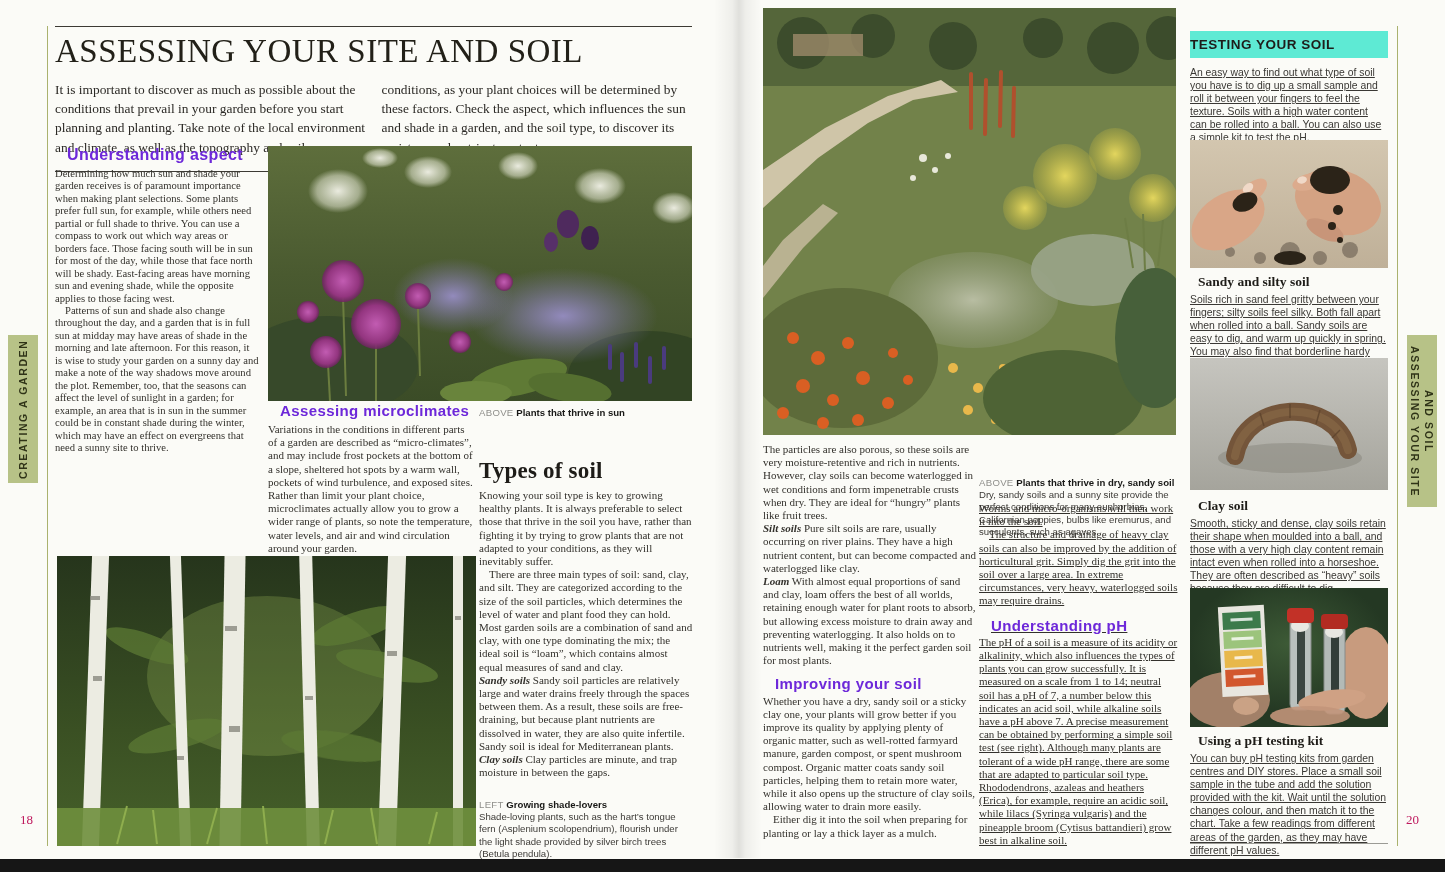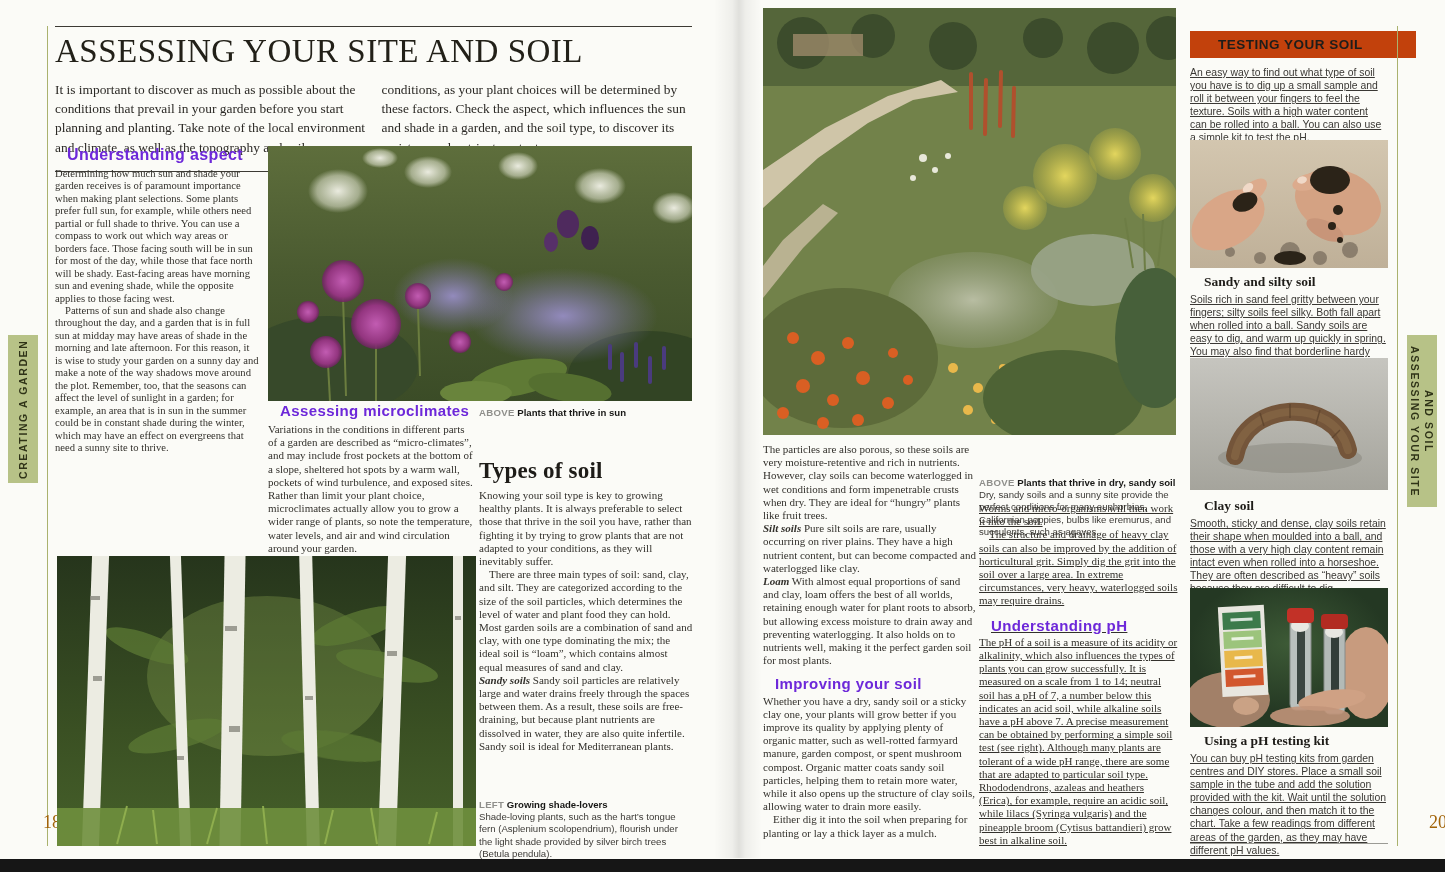--- a/index.html
+++ b/index.html
@@ -13,36 +13,36 @@
   .lead{font-weight:bold;font-style:italic;}
   .h-sans{font-family:"Liberation Sans",sans-serif;font-weight:bold;font-size:15px;
           letter-spacing:.4px;color:#6d28d9;margin:0 0 4px 12px;}
   .h-serif{font-family:"Liberation Serif",serif;font-weight:bold;font-size:23px;
            color:#1e1c18;margin:0 0 5px 0;letter-spacing:.2px;}
   .page-title{font-size:33px;font-weight:normal;letter-spacing:.5px;color:#222018;
               margin:4px 0 10px 0;white-space:nowrap;}
   .header-block{border-top:1.5px solid #3c3a34;border-bottom:1px solid #3c3a34;padding:2px 0 14px 0;}
   .intro-cols{column-count:2;column-gap:16px;font-size:13.4px;line-height:19.2px;color:#2b2925;}
   .cap{font-family:"Liberation Sans",sans-serif;font-size:9.6px;line-height:12.2px;color:#3d3b37;}
-  .cap .cap-label{color:#8f8f8b;font-weight:bold;letter-spacing:.3px;}
+  .cap .cap-label{color:#8f8f8b;font-weight:normal;letter-spacing:.3px;}
   .cap .cap-title{color:#181816;font-weight:bold;}
   .photo{display:block;}
   .photo svg{display:block;}
   .tab{background:#b7c287;color:#2f3317;font-family:"Liberation Sans",sans-serif;
        font-weight:bold;font-size:10.5px;letter-spacing:1.6px;display:flex;
        align-items:center;justify-content:center;text-align:center;}
   .tab-left{left:8px;top:335px;width:30px;height:148px;writing-mode:vertical-rl;transform:rotate(180deg);}
   .tab-right{left:1407px;top:335px;width:30px;height:172px;writing-mode:vertical-lr;line-height:14px;}
   .vrule{width:1px;background:#aab26e;}
-  .pagenum{font-size:18px;color:#a16207;margin-left:23px;}
-  .sidebar-head{background:#c2410c;color:#1e1d1a;font-family:"Liberation Sans",sans-serif;
+  .pagenum{font-size:13px;color:#be185d;}
+  .sidebar-head{background:#5eead4;color:#1e1d1a;font-family:"Liberation Sans",sans-serif;
                 font-weight:bold;font-size:13.5px;letter-spacing:.5px;
-                display:flex;align-items:center;padding-left:28px;}
+                display:flex;align-items:center;padding-left:0;}
   .sb-txt{font-family:"Liberation Sans",sans-serif;font-size:10.4px;line-height:13.1px;color:#3a3834;text-decoration:underline;}
-  .sb-h{font-family:"Liberation Serif",serif;font-weight:bold;font-size:13.5px;color:#1e1c18;margin:0 0 3px 14px;}
+  .sb-h{font-family:"Liberation Serif",serif;font-weight:bold;font-size:13.5px;color:#1e1c18;margin:0 0 3px 8px;}
   .gutter{background:linear-gradient(90deg,rgba(0,0,0,0) 0%,rgba(0,0,0,0.05) 38%,rgba(0,0,0,0.11) 52%,rgba(0,0,0,0.05) 66%,rgba(0,0,0,0) 100%);}
   .footer-bar{background:#161616;}
 </style>
 </head>
 <body>
 
 <div class="spread">
 
   <div class="abs tab tab-left">CREATING A GARDEN</div>
   <div class="abs vrule" style="left:47px;top:26px;height:820px;"></div>
@@ -133,20 +133,21 @@
     <span class="cap-label">ABOVE</span>
     <span class="cap-title">Plants that thrive in sun</span>
   </div>
 
   <div class="abs" style="left:479px;top:458px;width:214px;">
     <h2 class="h-serif">Types of soil</h2>
     <div class="body-txt">
       <p>Knowing your soil type is key to growing healthy plants. It is always preferable to select those that thrive in the soil you have, rather than fighting it by trying to grow plants that are not adapted to your conditions, as they will inevitably suffer.</p>
       <p class="indent">There are three main types of soil: sand, clay, and silt. They are categorized according to the size of the soil particles, which determines the level of water and plant food they can hold. Most garden soils are a combination of sand and clay, with one type dominating the mix; the ideal soil is “loam”, which contains almost equal measures of sand and clay.</p>
       <p><span class="lead">Sandy soils</span> <span>Sandy soil particles are relatively large and water drains freely through the spaces between them. As a result, these soils are free-draining, but because plant nutrients are dissolved in water, they are also quite infertile. Sandy soil is ideal for Mediterranean plants.</span></p>
+      <p><span class="lead">Clay soils</span> <span>Clay particles are minute, and trap moisture in between the gaps.</span></p>
     </div>
   </div>
 
   <div class="abs photo" style="left:57px;top:556px;width:419px;height:290px;">
     <svg width="419" height="290" viewBox="0 0 419 290" preserveAspectRatio="none">
       <defs>
         <linearGradient id="p2bg" x1="0" y1="0" x2="0" y2="1">
           <stop offset="0" stop-color="#26351c"></stop>
             <stop offset="0.6" stop-color="#3a5023"></stop>
             <stop offset="1" stop-color="#46602a"></stop>

